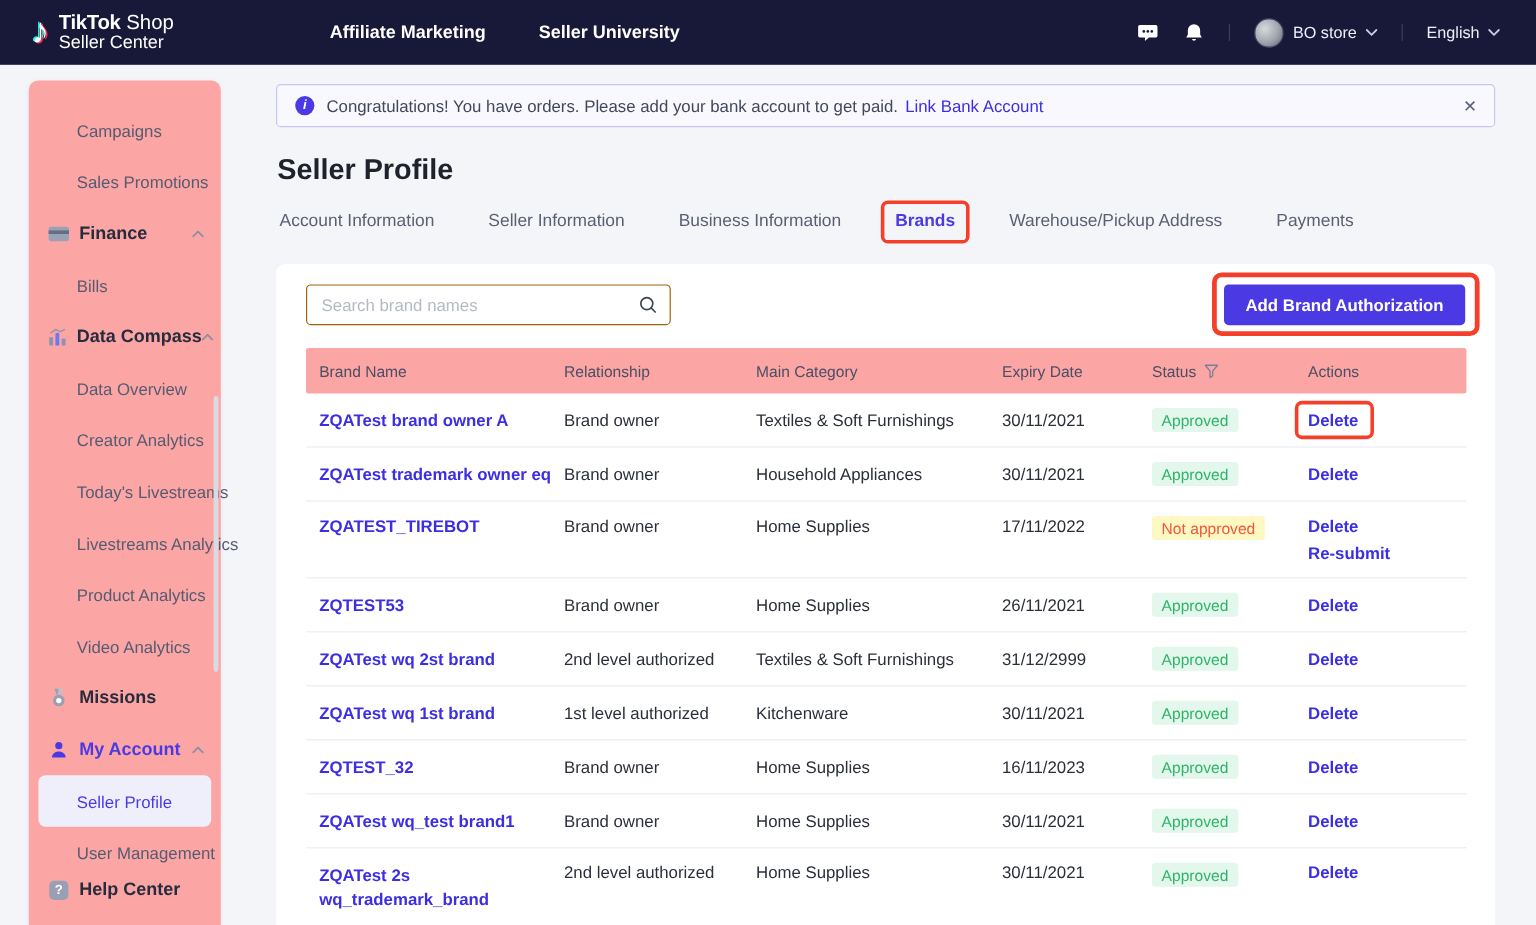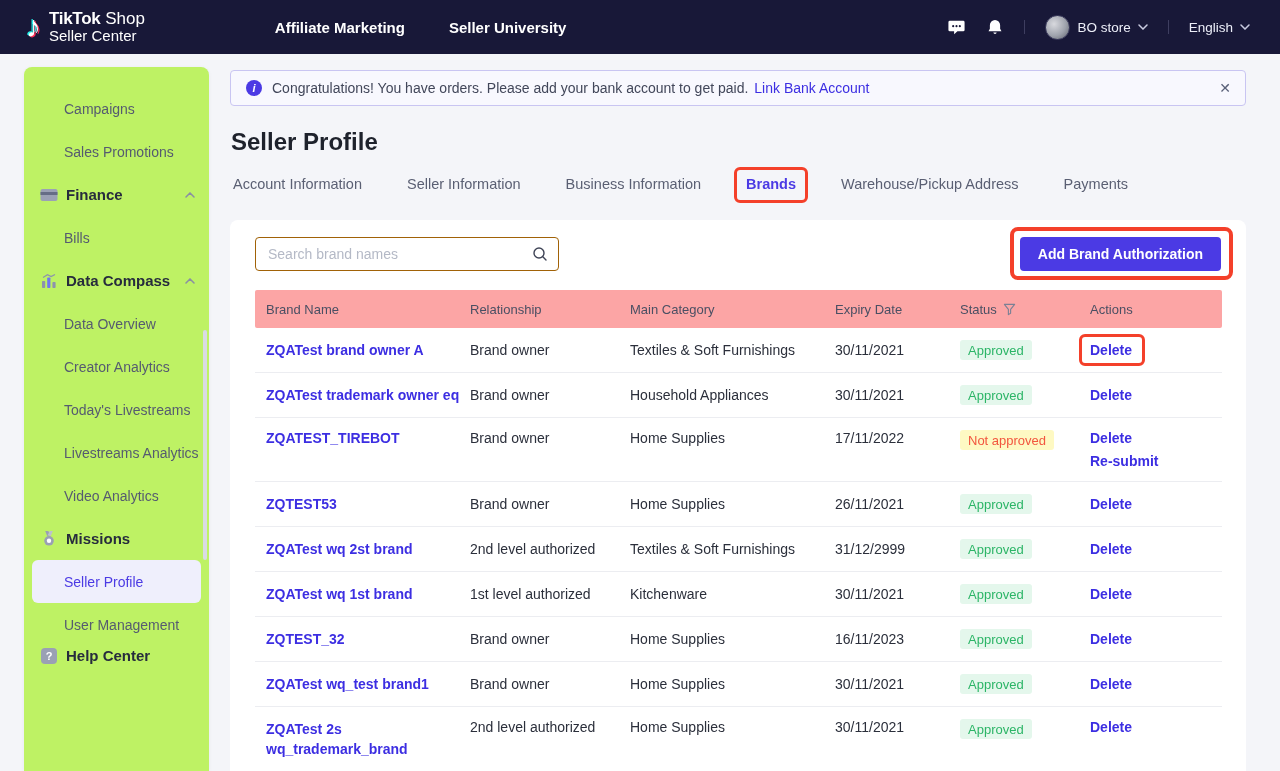--- a/index.html
+++ b/index.html
@@ -25,21 +25,21 @@
   .nav-icon-btn { background:none; border:none; cursor:pointer; display:flex; align-items:center; }
   .nav-divider { width:1px; height:14px; background:#3e3e60; }
   .store-chip { display:flex; align-items:center; gap:7px; background:none; border:none; cursor:pointer; }
   .avatar { width:25px; height:25px; border-radius:50%;
             background:radial-gradient(circle at 35% 35%, #d8d9de 0%, #9fa3ad 55%, #5c606c 100%);
             border:1px solid #3c3c5e; }
   .store-name, .lang-name { color:#eceef8; font-size:13.5px; font-weight:500; }
   .chev { display:flex; align-items:center; color:#c9cbe0; }
 
   
-  .sidebar { position:absolute; left:24px; top:67px; width:185px; height:704px; background:#bef264;
+  .sidebar { position:absolute; left:24px; top:67px; width:160px; height:704px; background:#fca5a5;
              border-radius:8px 8px 0 0; box-shadow:0 1px 4px rgba(20,24,60,.05); padding-top:20px; }
   .side-item { position:relative; height:43px; display:flex; align-items:center;
                padding:0 14px 0 16px; cursor:pointer; }
   .side-item.sub { padding-left:40px; }
   .s-icon { width:18px; display:flex; justify-content:center; margin-right:8px; }
   .s-label { font-size:14px; color:#555b70; white-space:nowrap; }
   .side-item.parent .s-label { font-size:15px; font-weight:700; color:#272c3d; }
   .s-chev { margin-left:auto; color:#8a8fa3; display:flex; }
   .side-item.account-active .s-label { color:#4b3ae4; }
   .side-item.selected { margin:0 8px; padding-left:32px; border-radius:6px; background:#efeffc; }
@@ -214,32 +214,49 @@
     <div class="side-item sub">
       <span class="s-label">Creator Analytics</span>
     </div>
     <div class="side-item sub">
       <span class="s-label">Today's Livestreams</span>
     </div>
     <div class="side-item sub">
       <span class="s-label">Livestreams Analytics</span>
     </div>
     <div class="side-item sub">
+      <span class="s-label">Product Analytics</span>
+    </div>
+    <div class="side-item sub">
       <span class="s-label">Video Analytics</span>
     </div>
     <div class="side-item parent">
       <span class="s-icon">
         <svg width="16" height="17" viewBox="0 0 16 17">
             <path d="M4.2 1h3.1l1.8 4-2.9 1z" fill="#9aa0b4"></path>
             <path d="M11.8 1H8.7l-1.8 4 2.9 1z" fill="#bcc1cf"></path>
             <circle cx="8" cy="10.8" r="4.8" fill="#9aa0b4"></circle>
             <circle cx="8" cy="10.8" r="2.2" fill="#fff"></circle>
           </svg>
       </span>
       <span class="s-label">Missions</span>
+    </div>
+    <div class="side-item parent account-active">
+      <span class="s-icon">
+        <svg width="16" height="16" viewBox="0 0 16 16">
+            <circle cx="8" cy="4.4" r="3" fill="#4b3ae4"></circle>
+            <path d="M2.3 14.2c0-3 2.5-5 5.7-5s5.7 2 5.7 5z" fill="#4b3ae4"></path>
+          </svg>
+      </span>
+      <span class="s-label">My Account</span>
+      <span class="s-chev">
+        <svg width="10" height="6" viewBox="0 0 10 6">
+            <path d="M1 5l4-4 4 4" fill="none" stroke="currentColor" stroke-width="1.5" stroke-linecap="round"></path>
+          </svg>
+      </span>
     </div>
     <div class="side-item sub selected">
       <span class="s-label">Seller Profile</span>
     </div>
     <div class="side-item sub">
       <span class="s-label">User Management</span>
     </div>
     <div class="side-item parent tight">
       <span class="s-icon">
         <span class="help-badge">?</span>

